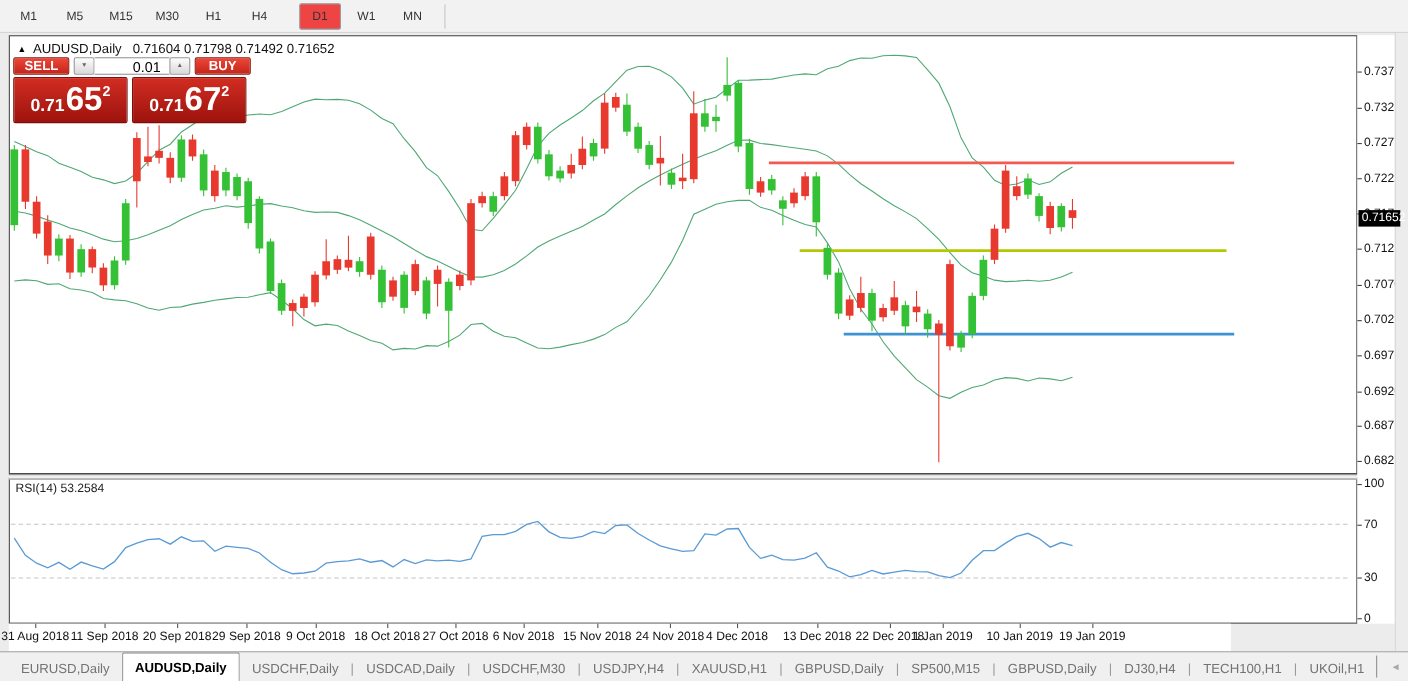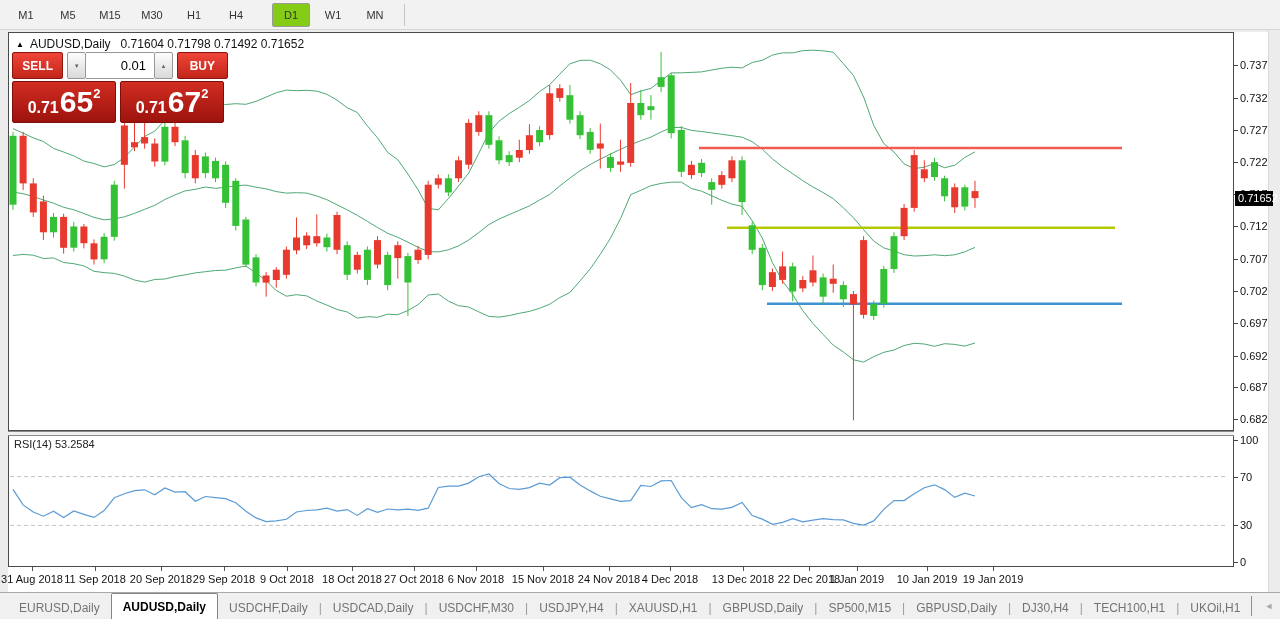--- a/index.html
+++ b/index.html
@@ -3,37 +3,37 @@
 <meta charset="utf-8">
 <style>
   html,body{margin:0;padding:0;}
   #app{position:relative;width:1280px;height:619px;background:#ececec;
        font-family:"Liberation Sans",sans-serif;overflow:hidden;-webkit-font-smoothing:antialiased;}
   
   .toolbar{position:absolute;left:0;top:0;width:1280px;height:30px;background:#f2f2f2;
            border-bottom:1px solid #d5d5d5;display:flex;align-items:center;padding-left:5px;box-sizing:border-box;}
   .tf-btn{height:22px;min-width:24px;padding:0 6px;margin:0 2px;display:flex;align-items:center;justify-content:center;
           font-size:11px;color:#333;border:1px solid transparent;border-radius:2px;cursor:default;}
-  .tf-btn.active{background:#84cc16;border-color:#9b9b9b;margin-left:15px;}
+  .tf-btn.active{background:#ef4444;border-color:#9b9b9b;margin-left:15px;}
   .tb-sep{width:1px;height:22px;background:#c6c6c6;margin-left:8px;}
   
   .pane{position:absolute;background:#fff;border:1px solid #4a4a4a;box-sizing:border-box;}
   #main-pane{left:8px;top:32px;width:1226px;height:399px;}
   #rsi-pane{left:8px;top:434px;width:1226px;height:133px;}
   #splitter{position:absolute;left:8px;top:431px;width:1226px;height:3px;background:#f0f0f0;
             border-top:1px solid #8a8a8a;border-bottom:1px solid #8a8a8a;box-sizing:content-box;}
   .plot-svg{position:absolute;left:8px;top:32px;}
   #rsi-svg{top:434px;}
   .chart-title{position:absolute;left:16px;top:37px;font-size:12px;color:#111;display:flex;align-items:center;gap:6px;z-index:5;}
   .chart-title .tri{font-size:8px;color:#000;}
   .chart-title .ohlc{margin-left:4px;}
   .rsi-label{position:absolute;left:14px;top:438px;font-size:11px;color:#222;z-index:5;}
   
   .trade-panel{position:absolute;left:12px;top:52px;z-index:6;width:216px;}
-  .tp-row1{display:flex;align-items:stretch;height:27px;}
+  .tp-row1{display:flex;align-items:stretch;height:16px;}
   .btn-trade{width:50px;background:linear-gradient(#ef4538,#c22619);border:1px solid #8e150e;border-radius:2px;
              color:#fff;font-size:12px;font-weight:bold;display:flex;align-items:center;justify-content:center;}
   .spin{width:17px;background:linear-gradient(#fdfdfd,#d9d9d9);border:1px solid #979797;border-radius:2px;
         color:#666;font-size:6px;display:flex;align-items:center;justify-content:center;}
   .lot-input{width:60px;border:1px solid #979797;border-left:none;border-right:none;font-size:13px;color:#000;
              text-align:right;padding:0 8px 0 0;font-family:"Liberation Sans",sans-serif;outline:none;}
   .tp-gap{width:4px;}
   .tp-row2{display:flex;margin-top:2px;}
   .price-box{width:104px;height:42px;background:linear-gradient(#d12d22,#9d130d);border:1px solid #7c0f0a;border-radius:2px;
              color:#fff;display:flex;align-items:center;justify-content:center;box-sizing:border-box;}
@@ -42,21 +42,21 @@
   .price-box .sup{font-size:13px;font-weight:bold;align-self:flex-start;margin-top:4px;}
   .price-box.sell{margin-right:4px;}
   
   #price-axis{position:absolute;left:1234px;top:32px;width:34px;height:535px;background:#fff;}
   #right-edge{position:absolute;left:1268px;top:30px;width:12px;height:589px;background:#ececec;border-left:1px solid #d9d9d9;}
   .ax-label{position:absolute;left:6px;font-size:11px;color:#111;white-space:nowrap;}
   .ax-tick{position:absolute;left:0;width:4px;height:1px;background:#444;}
   .cur-price{position:absolute;left:1px;width:38px;height:15px;background:#000;color:#fff;font-size:11px;
              line-height:15px;padding-left:3px;box-sizing:border-box;z-index:4;}
   
-  #date-axis{position:absolute;left:8px;top:567px;width:1260px;height:25px;background:#fff;}
+  #date-axis{position:absolute;left:8px;top:567px;width:1111px;height:25px;background:#fff;}
   .date-label{position:absolute;top:6px;font-size:11px;color:#111;transform:translateX(-50%);white-space:nowrap;}
   .date-tick{position:absolute;top:0;width:1px;height:4px;background:#555;}
   
   .tabbar{position:absolute;left:0;top:592px;width:1280px;height:27px;background:#f0f0f0;border-top:1px solid #a8a8a8;
           display:flex;align-items:flex-end;padding-left:8px;box-sizing:border-box;}
   .tab{height:22px;padding:0 11px;font-size:12px;color:#737373;display:flex;align-items:center;white-space:nowrap;}
   .tab.active{background:#fff;border:1px solid #858585;border-bottom:1px solid #fff;font-weight:bold;color:#000;
               border-radius:2px 2px 0 0;height:25px;margin-bottom:-1px;z-index:2;}
   .tab-sep{color:#9a9a9a;font-size:12px;align-self:center;margin-top:3px;}
   .tab-arrows{margin-left:auto;display:flex;align-items:center;gap:14px;padding:0 12px;height:20px;

